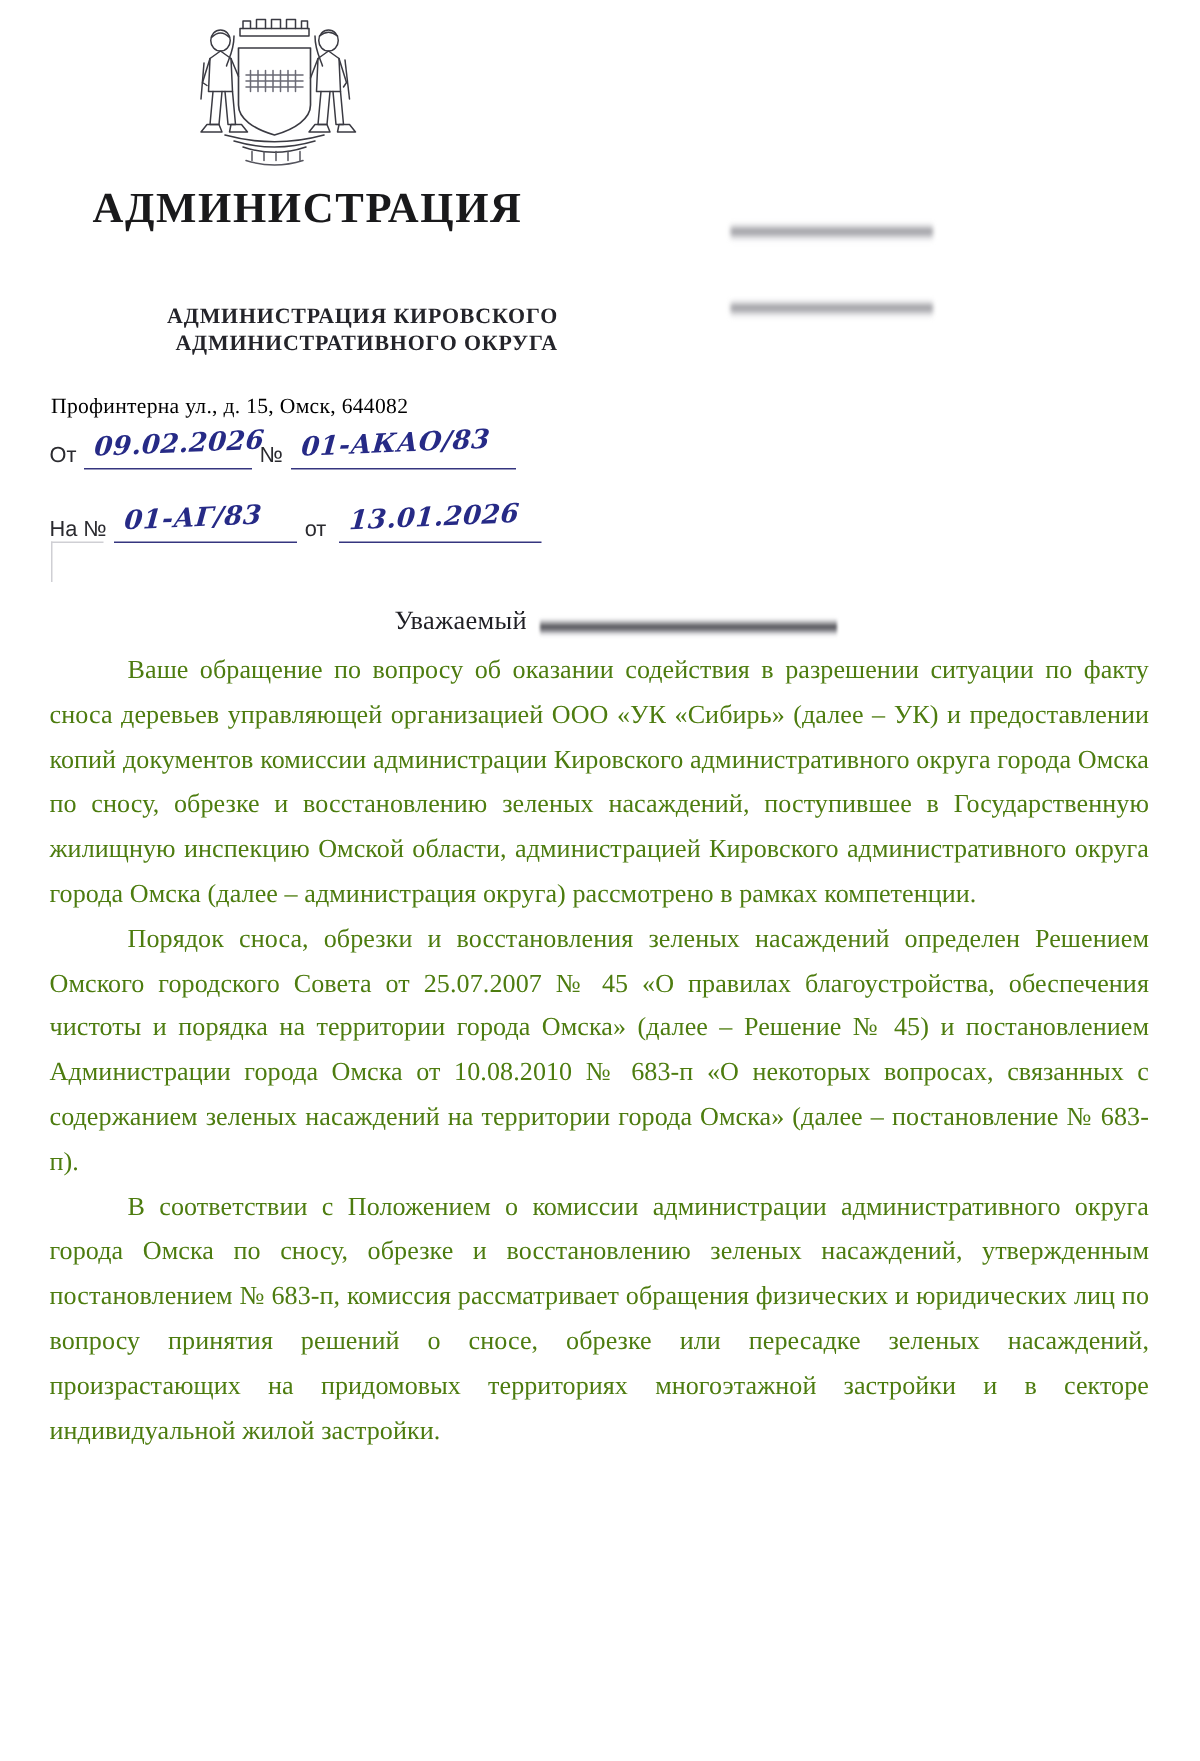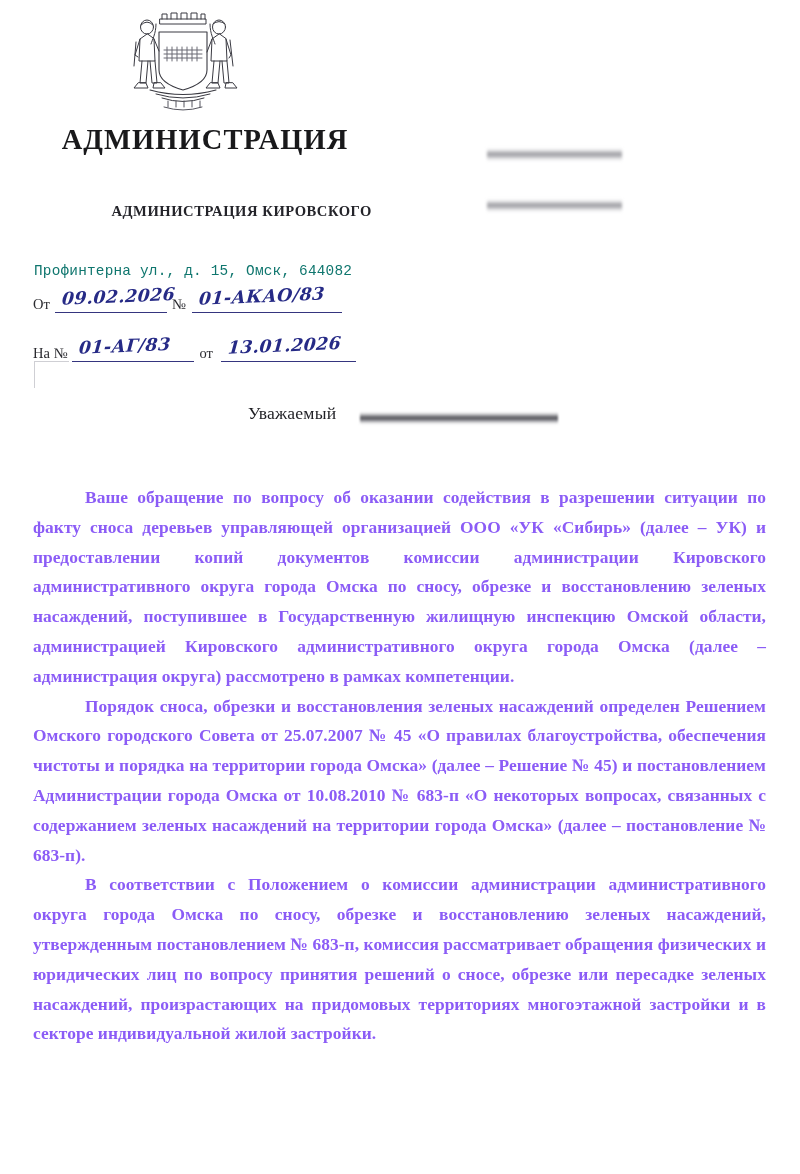--- a/index.html
+++ b/index.html
@@ -59,40 +59,39 @@
     letter-spacing: 0.55px;
     color: #24242a;
   }
 
   .addr-line {
     position: absolute;
     left: 34px;
     top: 263px;
     font-size: 14.4px;
     letter-spacing: 0.2px;
-    color: #0f766e;
+    color: #000000;
     white-space: nowrap;
-    font-family: Liberation Mono, monospace;
   }
 
   
   .ref-row {
     position: absolute;
     left: 33px;
     font-size: 14.5px;
     color: #2a2a2f;
     white-space: nowrap;
   }
   .ref-row.r1 { top: 292px; }
   .ref-row.r2 { top: 325px; margin-top: 16px; }
 
   .ref-lbl {
     display: inline-block;
     vertical-align: baseline;
-    font-family: Liberation Serif, serif;
+    font-family: Liberation Sans, sans-serif;
   }
   .hand {
     display: inline-block;
     position: relative;
     vertical-align: baseline;
     font-family: "DejaVu Serif", "Liberation Serif", serif;
     font-style: italic;
     font-weight: bold;
     font-size: 17.5px;
     color: #262a86;
@@ -150,40 +149,39 @@
         rgba(58,58,64,0.86) 44%,
         rgba(86,86,94,0.78) 60%,
         rgba(176,176,182,0.30) 84%,
         rgba(255,255,255,0) 100%);
     filter: blur(1.1px);
   }
 
   
   .salutation {
     position: absolute;
-    left: 248px;
+    left: 263px;
     top: 403px;
     font-size: 17.6px;
     color: #1f1f24;
     letter-spacing: 0.2px;
   }
 
   
   .body {
     position: absolute;
     left: 33px;
-    top: 483px;
+    top: 432px;
     width: 733px;
     font-size: 17.4px;
     line-height: 29.8px;
     text-align: justify;
     text-justify: inter-word;
-    color: #8b5cf6;
+    color: #4d7c0f;
     letter-spacing: 0.05px;
-    font-weight: bold;
   }
   .body p {
     margin: 0;
     text-indent: 52px;
   }
 </style>
 </head>
 <body>
 
 <div class="page">
@@ -239,20 +237,21 @@
       </g>
     </svg>
   </div>
 
   <div class="org-title">
     <span>АДМИНИСТРАЦИЯ</span>
   </div>
 
   <div class="org-sub">
     <span>АДМИНИСТРАЦИЯ КИРОВСКОГО</span><br>
+    <span>АДМИНИСТРАТИВНОГО ОКРУГА</span>
   </div>
 
   <div class="addr-line">Профинтерна ул., д. 15,  Омск, 644082</div>
 
   <div class="ref-row r1">
     <span class="ref-lbl">От</span><span class="slot s-date1"><span class="hand">09.02.2026</span></span><span class="ref-lbl">№</span><span class="slot s-num1"><span class="hand">01-АКАО/83</span></span>
   </div>
 
   <div class="ref-row r2">
     <span class="ref-lbl">На №</span><span class="slot s-num2"><span class="hand">01-АГ/83</span></span><span class="ref-lbl">от</span><span class="slot s-date2"><span class="hand">13.01.2026</span></span>

